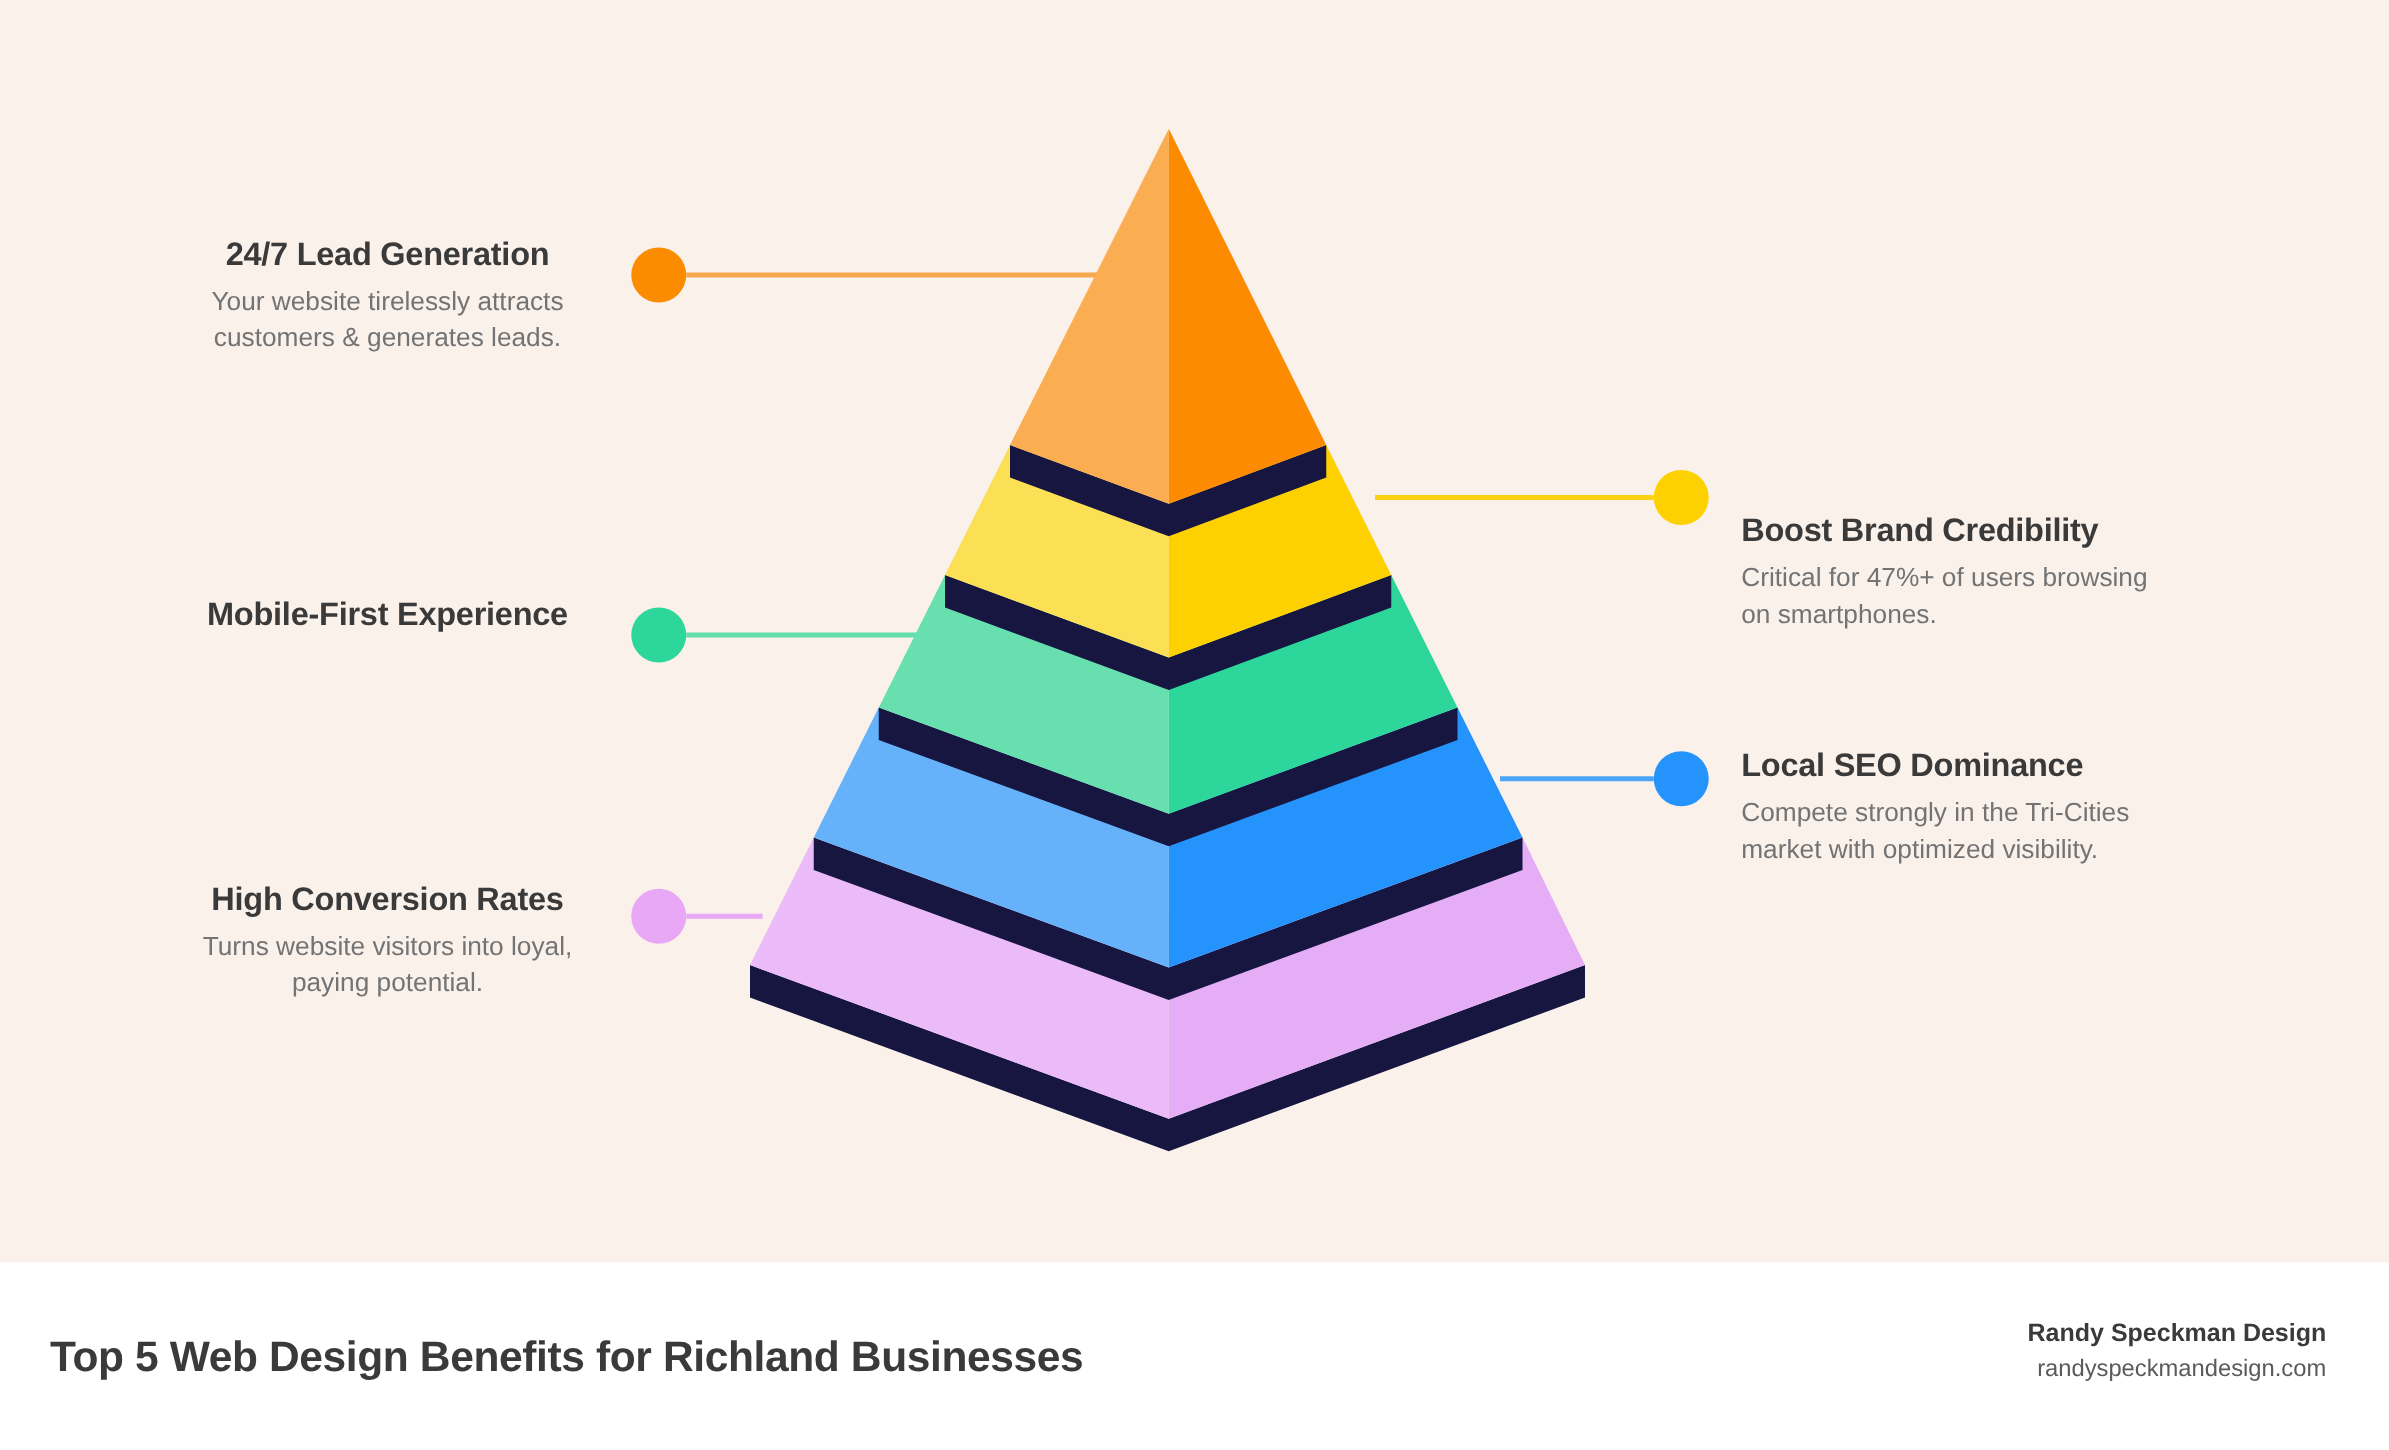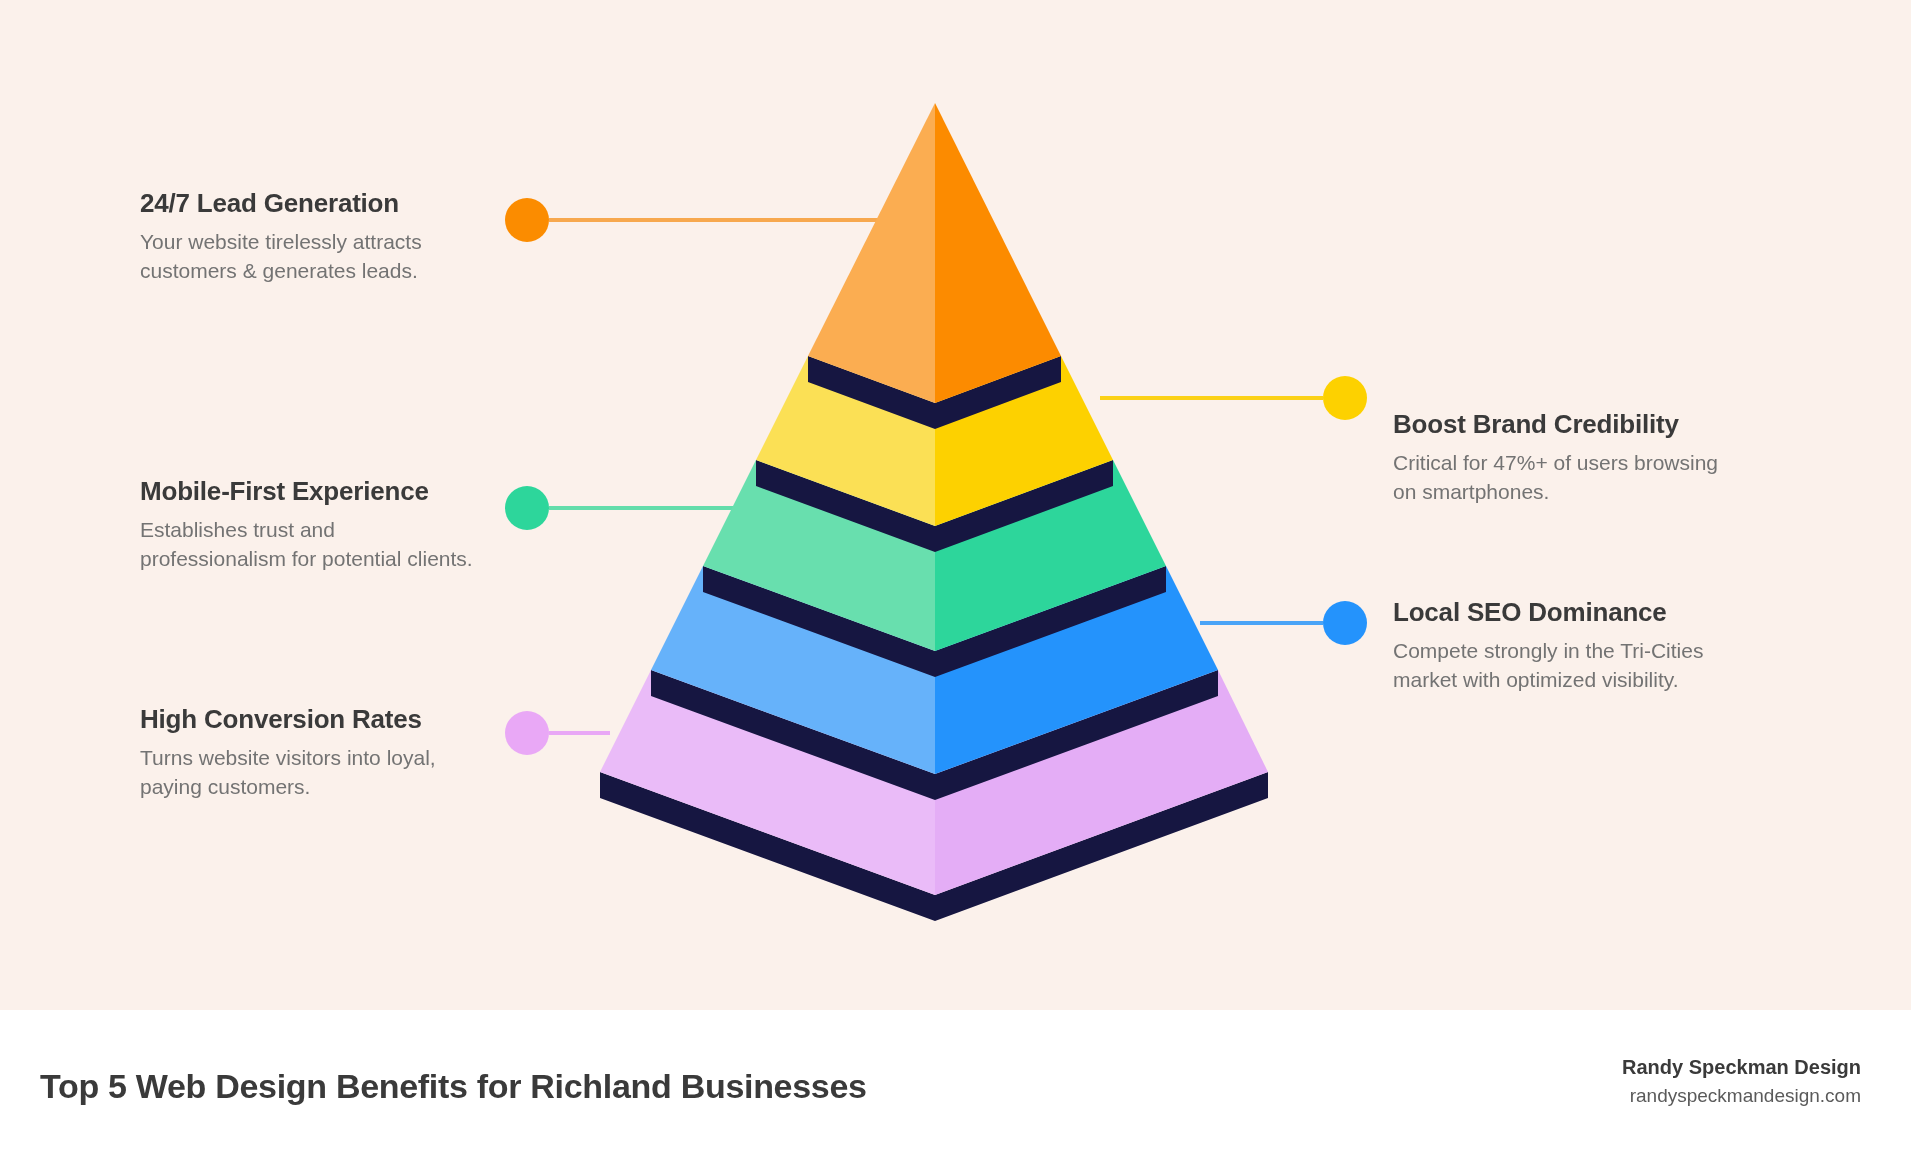--- a/index.html
+++ b/index.html
@@ -19,21 +19,21 @@
   
   .callout{position:absolute;}
   .callout .title{
     font-size:26px;font-weight:bold;color:#3a3a3a;
     letter-spacing:-0.2px;line-height:1.18;margin:0 0 9px 0;
   }
   .callout .desc{
     font-size:21px;font-weight:400;color:#737373;
     line-height:1.38;margin:0;
   }
-  .callout.left{text-align:left;}
+  .callout.left{text-align:center;}
   .callout.right{text-align:left;}
 
   
   #footer{
     position:absolute;left:0;top:1010px;width:1911px;height:150px;
     background:#ffffff;
   }
   #footer-title{
     position:absolute;left:40px;top:57px;
     font-size:34px;font-weight:bold;color:#3a3a3a;letter-spacing:-0.3px;
@@ -112,31 +112,30 @@
     <div class="desc">Your website tirelessly attracts customers &amp; generates leads.</div>
   </div>
 
   <div class="callout right" style="left:1393px;top:369px;width:330px;margin-top:40px;">
     <div class="title">Boost Brand Credibility</div>
     <div class="desc">Critical for 47%+ of users browsing on smartphones.</div>
   </div>
 
   <div class="callout left" style="left:140px;top:476px;width:340px;">
     <div class="title">Mobile-First Experience</div>
-    <div class="desc">Establishes trust and professionalism for potential clients.</div>
   </div>
 
   <div class="callout right" style="left:1393px;top:597px;width:340px;">
     <div class="title">Local SEO Dominance</div>
     <div class="desc">Compete strongly in the Tri-Cities market with optimized visibility.</div>
   </div>
 
   <div class="callout left" style="left:140px;top:704px;width:340px;">
     <div class="title">High Conversion Rates</div>
-    <div class="desc">Turns website visitors into loyal, paying customers.</div>
+    <div class="desc">Turns website visitors into loyal, paying potential.</div>
   </div>
 
   <div id="footer" style="background: rgb(255, 255, 255);">
     <div id="footer-title">Top 5 Web Design Benefits for Richland Businesses</div>
     <div id="brand">
       <div class="brand-name">Randy Speckman Design</div>
       <div class="brand-url">randyspeckmandesign.com</div>
     </div>
   </div>
 

